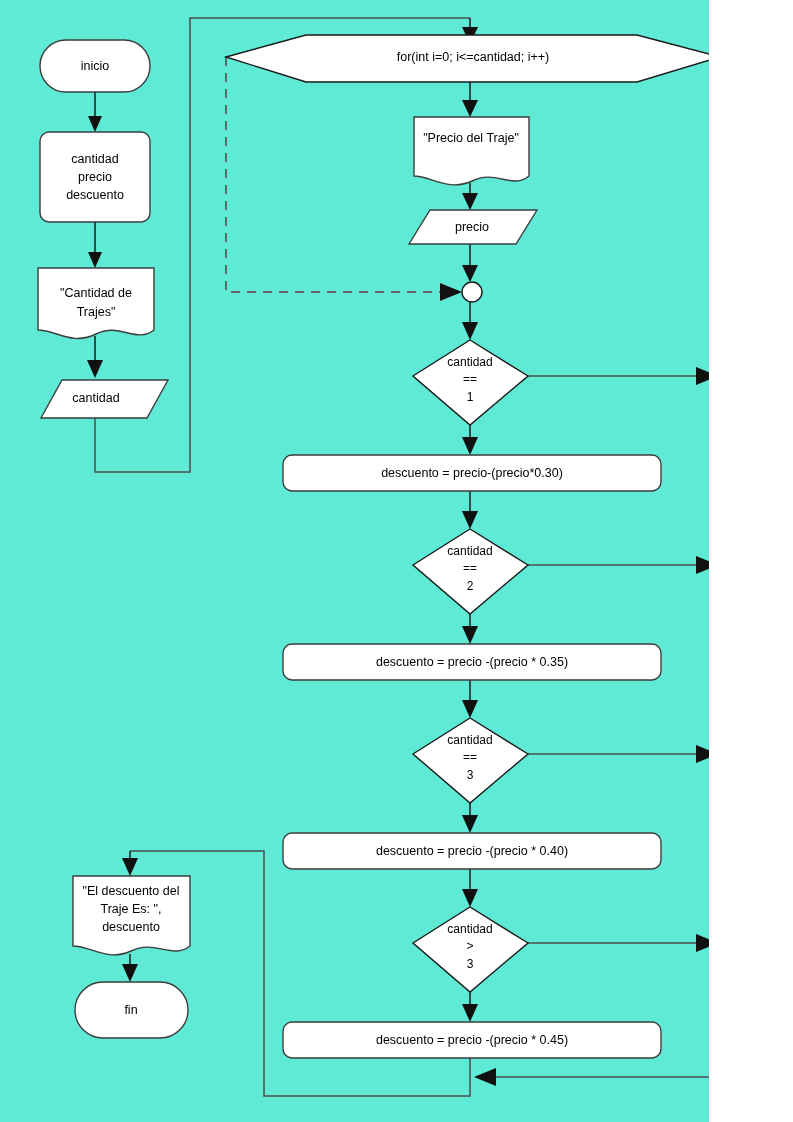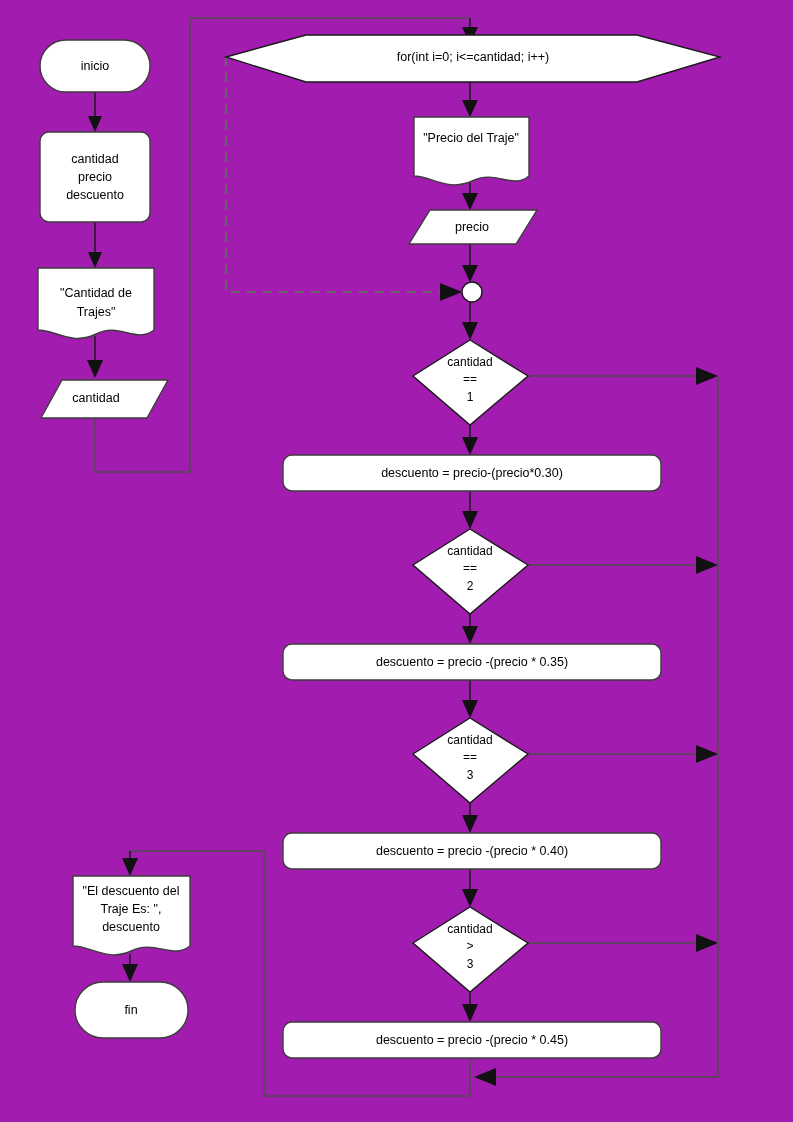--- a/index.html
+++ b/index.html
@@ -6,23 +6,23 @@
   html, body {
     margin: 0;
     padding: 0;
     background: #ffffff;
   }
   body {
     font-family: "Liberation Sans", sans-serif;
   }
   #canvas-wrap {
     position: relative;
-    width: 793px;
+    width: 709px;
     height: 1122px;
-    background: #a21caf;
+    background: #5eead4;
     overflow: hidden;
   }
   svg#flow {
     position: absolute;
     top: 0;
     left: 0;
     width: 793px;
     height: 1122px;
   }
   .shape-stroke {

